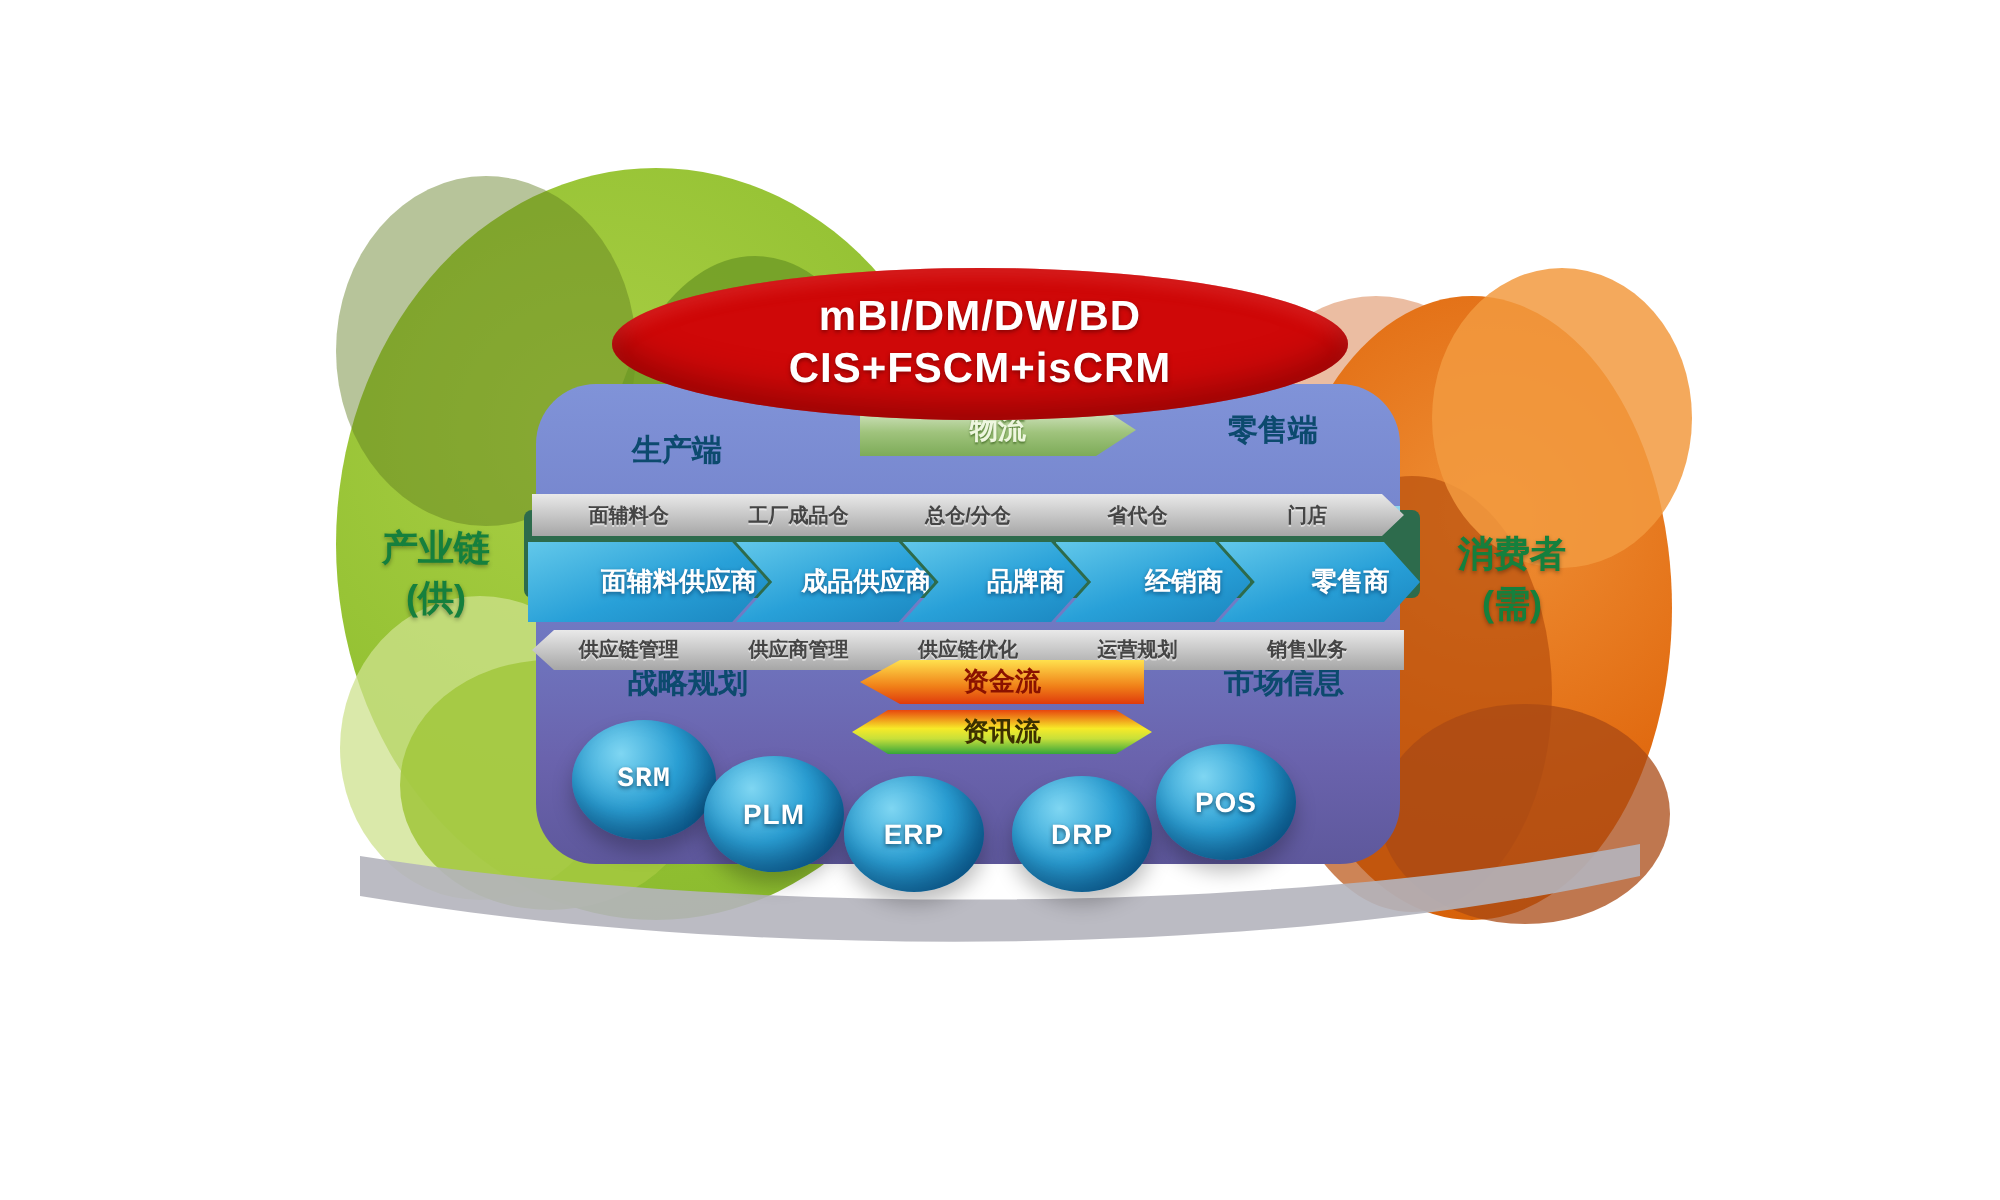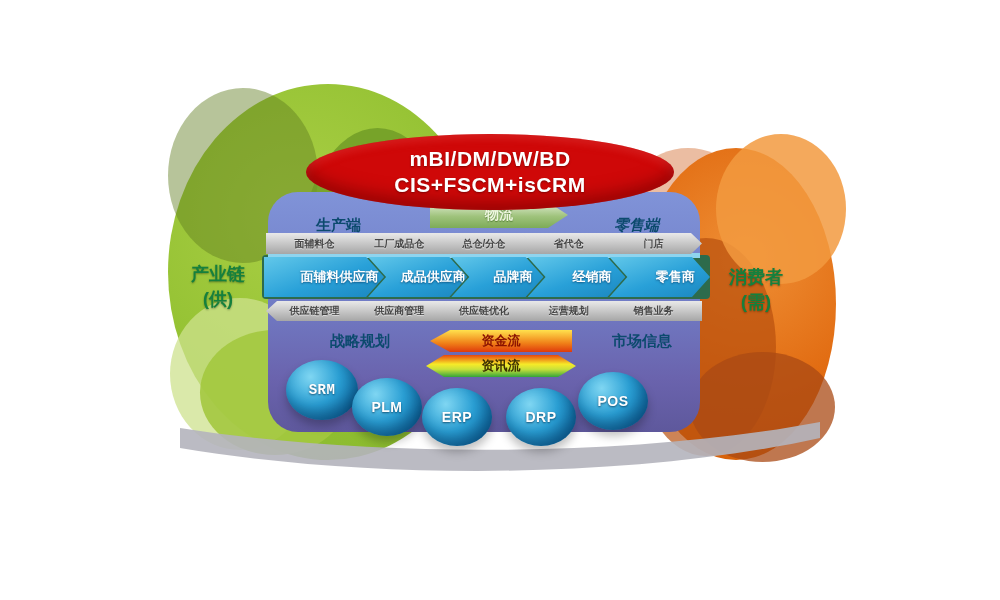--- a/index.html
+++ b/index.html
@@ -52,21 +52,21 @@
     background:linear-gradient(#e2eed6, #9fc37c 55%, #7dab58);
     clip-path:polygon(0 0, calc(100% - 20px) 0, 100% 50%, calc(100% - 20px) 100%, 0 100%);}
   .arr-capital{left:430px;top:330px;width:142px;height:22px;font-size:13px;color:#8a1200;
     background:linear-gradient(#ffe14d, #f08018 60%, #df3a0c);
     clip-path:polygon(0 50%, 20px 0, 100% 0, 100% 100%, 20px 100%);}
   .arr-info{left:426px;top:355px;width:150px;height:22px;font-size:13px;color:#3c3000;
     background:linear-gradient(#e8470e, #f7ea28 42%, #c8e03a 65%, #35a53a);
     clip-path:polygon(0 50%, 18px 0, calc(100% - 18px) 0, 100% 50%, calc(100% - 18px) 100%, 18px 100%);}
 
   
-  .row{position:absolute;display:flex;z-index:5;}
+  .row{position:absolute;display:flex;z-index:5;margin-top:14px;}
   .row-warehouse{left:266px;top:233px;width:436px;height:21px;}
   .row-manage{left:266px;top:301px;width:436px;height:20px;}
   .gray-chev{flex:1;background:linear-gradient(#e9e9e9, #a6a6a6);color:#454545;
     font-size:10px;font-weight:700;text-align:center;display:flex;align-items:center;justify-content:center;
     text-shadow:0 1px 0 rgba(255,255,255,.5);}
   .row-warehouse .gray-chev{margin-left:-12px;
     clip-path:polygon(0 0, calc(100% - 11px) 0, 100% 50%, calc(100% - 11px) 100%, 0 100%, 11px 50%);}
   .row-warehouse .gray-chev:first-child{margin-left:0;
     clip-path:polygon(0 0, calc(100% - 11px) 0, 100% 50%, calc(100% - 11px) 100%, 0 100%);}
   .row-manage .gray-chev{margin-right:-12px;
@@ -128,22 +128,22 @@
   <div class="abs side-label lab-left">
     <div>产业链</div>
     <div>(供)</div>
   </div>
   <div class="abs side-label lab-right">
     <div>消费者</div>
     <div>(需)</div>
   </div>
 
   <div class="abs black-label" style="left:316px;top:216px;">生产端</div>
-  <div class="abs black-label" style="left:614px;top:216px;font-style:italic;">零售端</div>
-  <div class="abs black-label" style="left:330px;top:332px;">战略规划</div>
+  <div class="abs black-label" style="left:614px;top:206px;">零售端</div>
+  <div class="abs black-label" style="left:314px;top:332px;">战略规划</div>
   <div class="abs black-label" style="left:612px;top:332px;">市场信息</div>
 
   <div class="abs flow arr-logistics">物流</div>
 
   <div class="row row-warehouse">
     <div class="gray-chev">面辅料仓</div>
     <div class="gray-chev">工厂成品仓</div>
     <div class="gray-chev">总仓/分仓</div>
     <div class="gray-chev">省代仓</div>
     <div class="gray-chev">门店</div>

